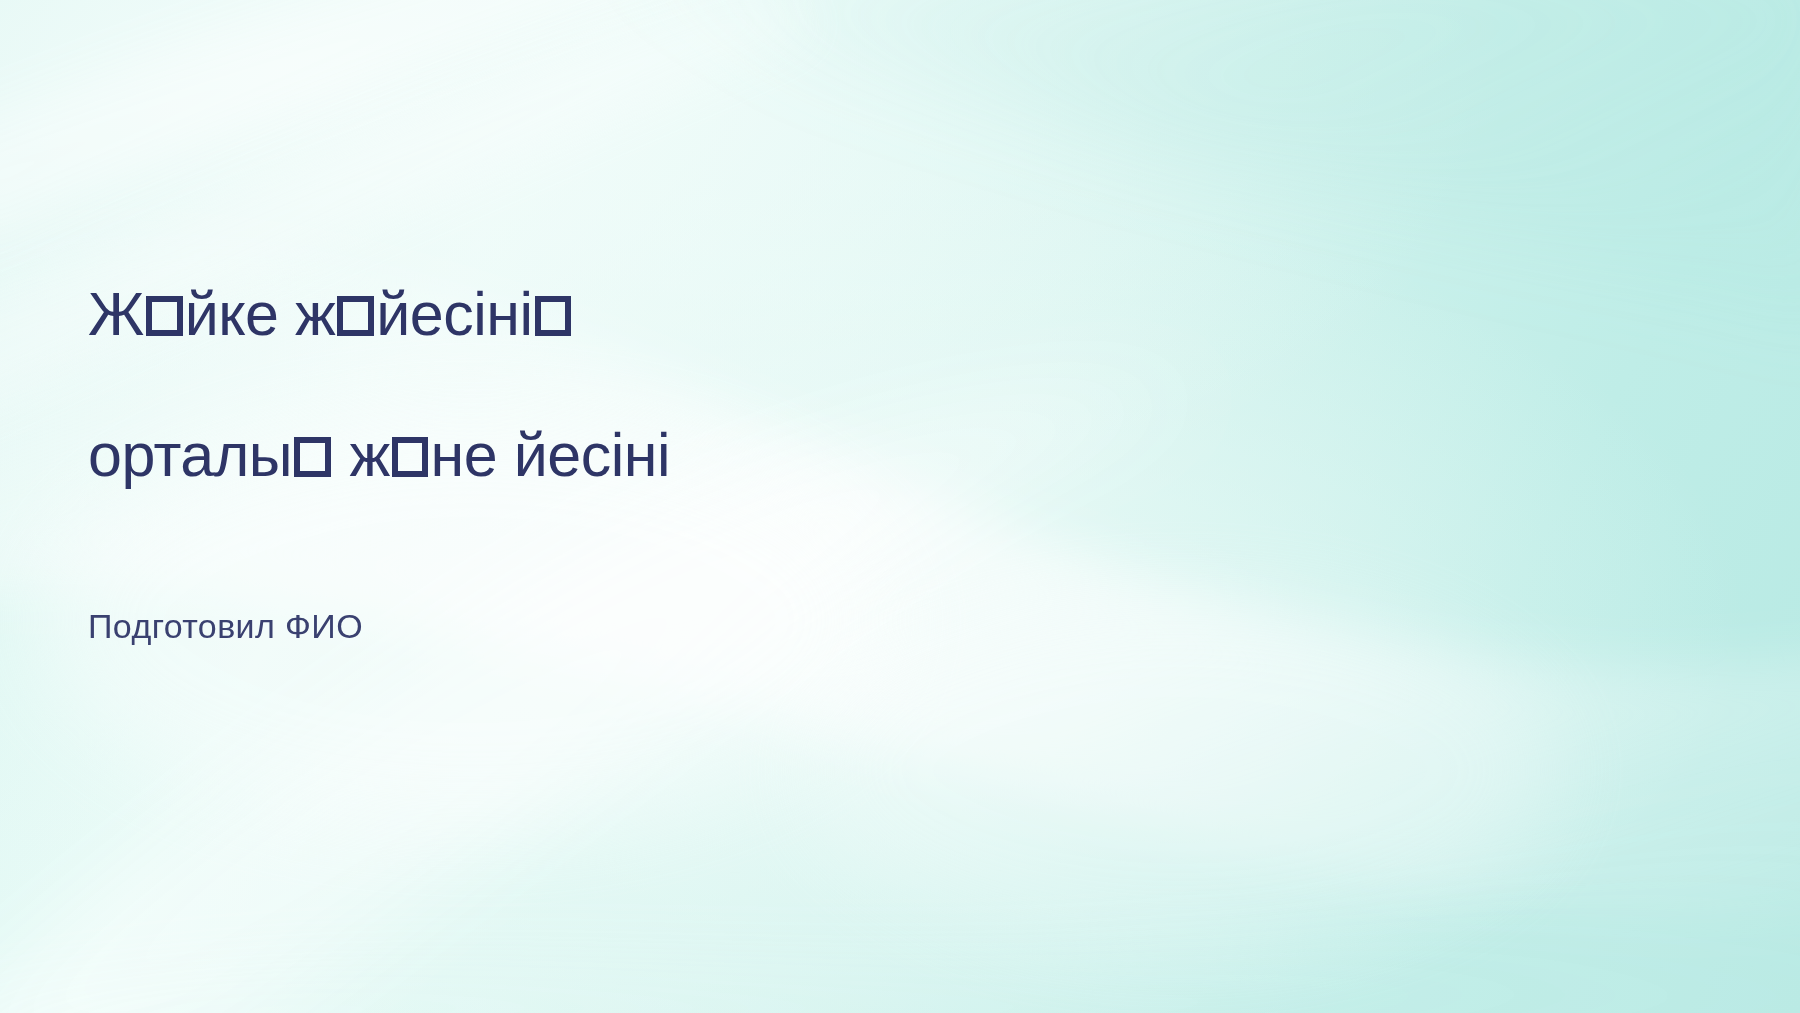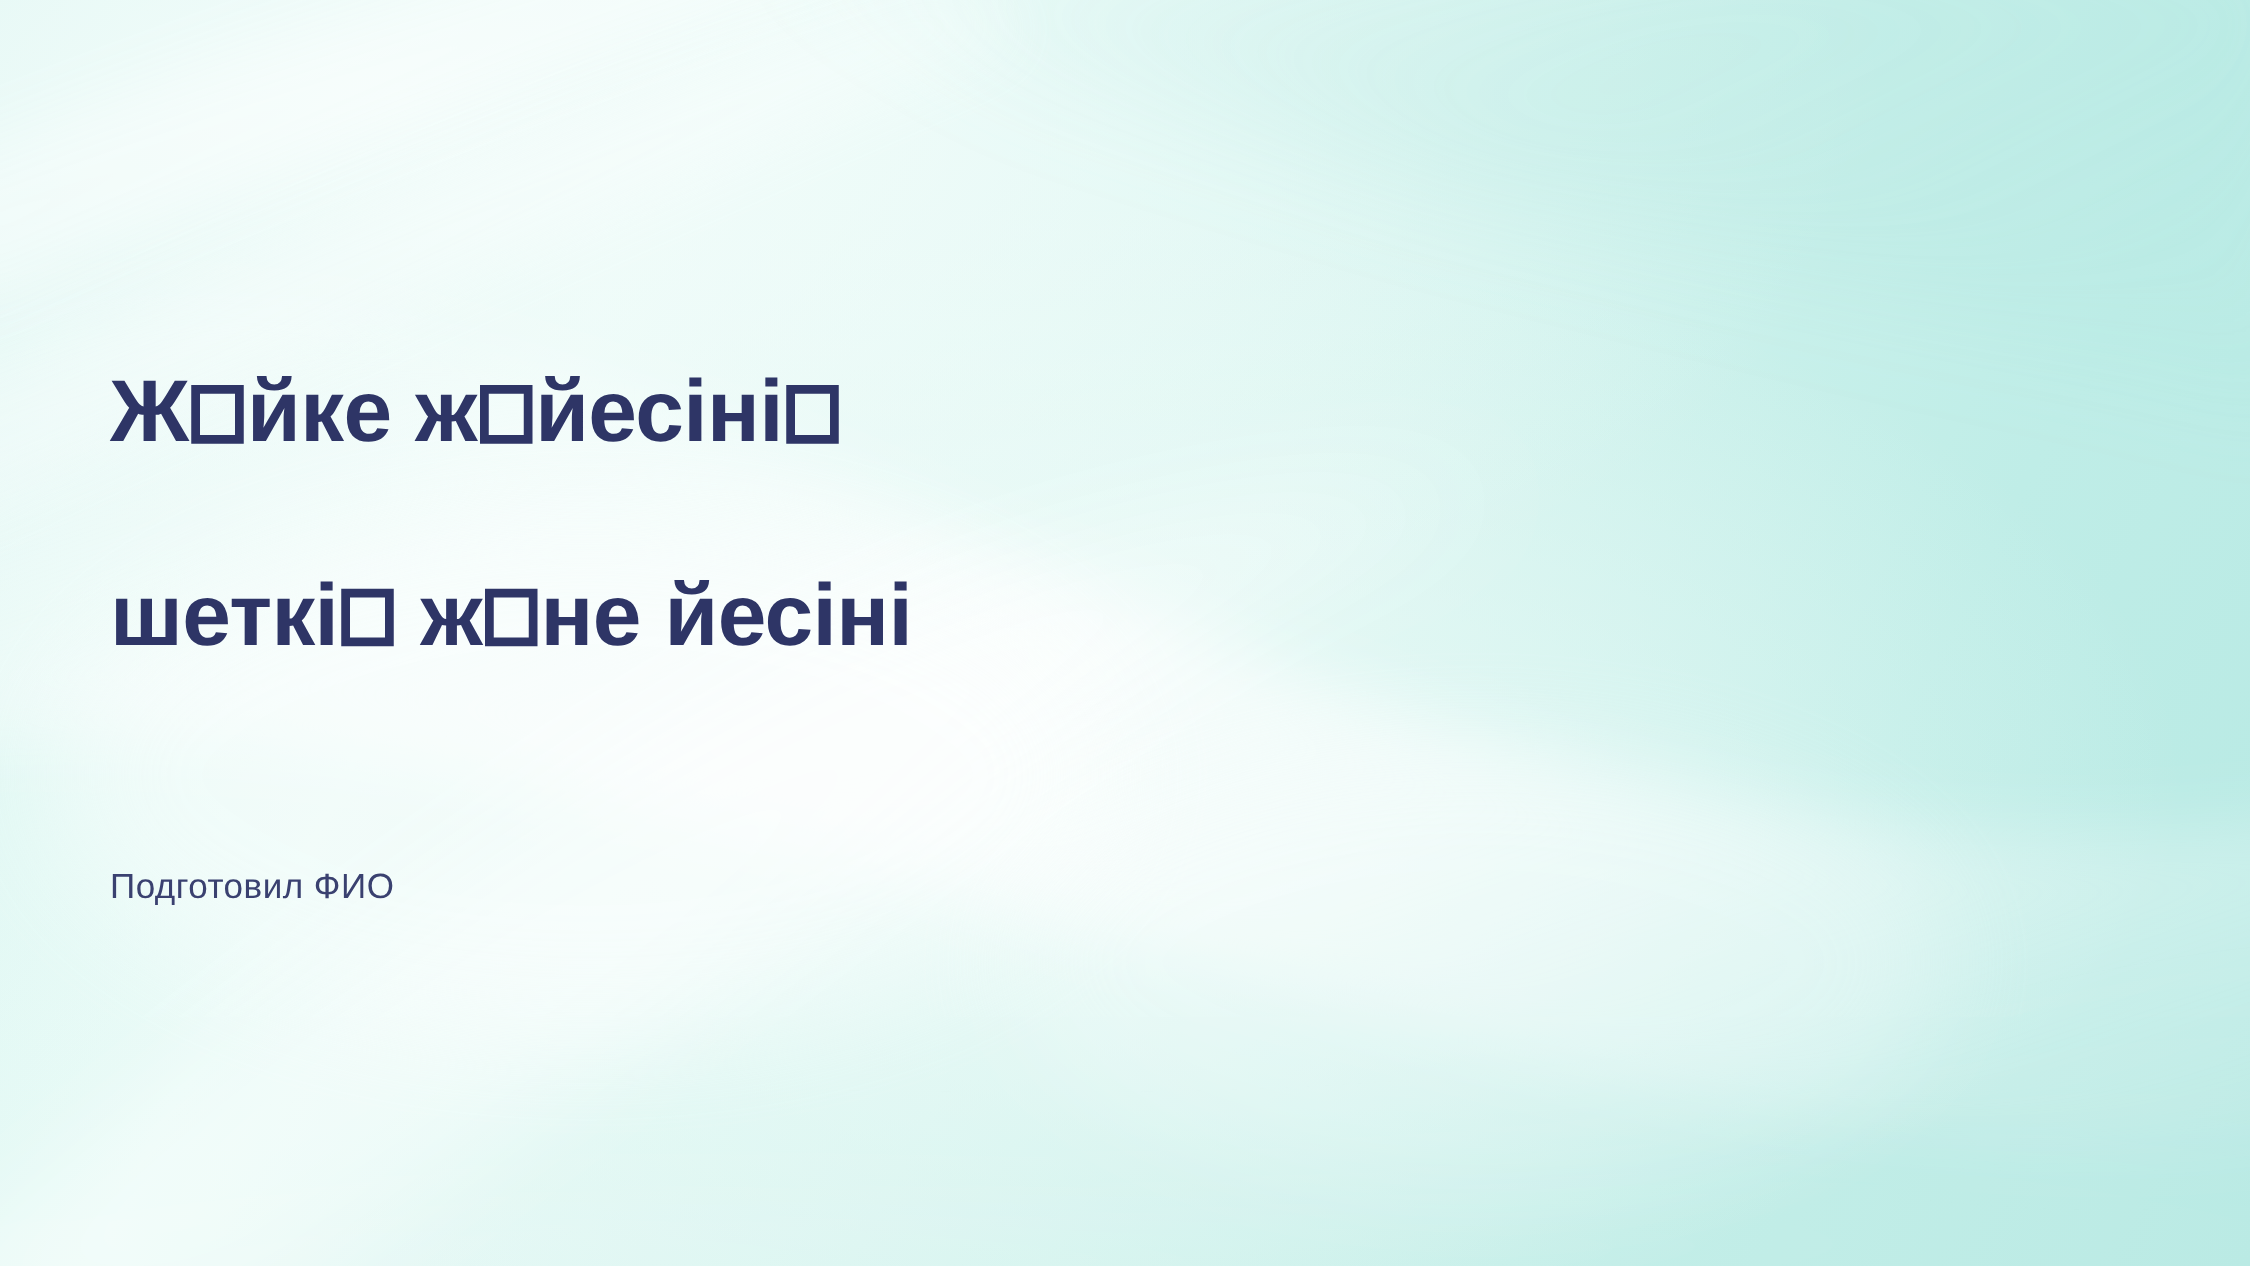--- a/index.html
+++ b/index.html
@@ -39,32 +39,32 @@
   
   .content {
     position:absolute;
     left:88px;
     top:208px;
     width:1480px;
     z-index:3;
   }
 
   .title {
-    font-size:70px;
-    font-weight:700;
+    font-size:61px;
+    font-weight:400;
     line-height:1.16;
     letter-spacing:-0.5px;
     color:#2E3566;
     white-space:pre-line;
     margin:0;
   }
 
   .subtitle {
-    margin-top:78px;
-    font-size:28px;
+    margin-top:44px;
+    font-size:34px;
     font-weight:400;
     line-height:1.2;
     letter-spacing:0.4px;
     color:#3A4170;
   }
 
   .tofu {
     display:inline-block;
     width:0.60em;
     height:0.66em;
@@ -126,19 +126,19 @@
              L1900,1060 L-60,1060 Z" fill="url(#wgC)" filter="url(#softer)" opacity="0.6"></path>
 
     <ellipse cx="470" cy="620" rx="430" ry="210" fill="#FFFFFF" opacity="0.35" filter="url(#softer)"></ellipse>
     <ellipse cx="1180" cy="770" rx="380" ry="180" fill="#FFFFFF" opacity="0.22" filter="url(#softer)"></ellipse>
   </svg>
 
   <div class="content">
 
     <h1 class="title">
       <span><span>Ж</span><span class="tofu"></span><span>йке ж</span><span class="tofu"></span><span>йесіні</span><span class="tofu"></span></span><br>
-      <span><span>шеткі</span><span class="tofu"></span><span> ж</span><span class="tofu"></span><span>не йесіні</span></span><br>
+      <span><span>орталы</span><span class="tofu"></span><span> ж</span><span class="tofu"></span><span>не йесіні</span></span><br>
     </h1>
 
     <div class="subtitle">Подготовил ФИО</div>
 
   </div>
 </div>
 
 </body></html>

